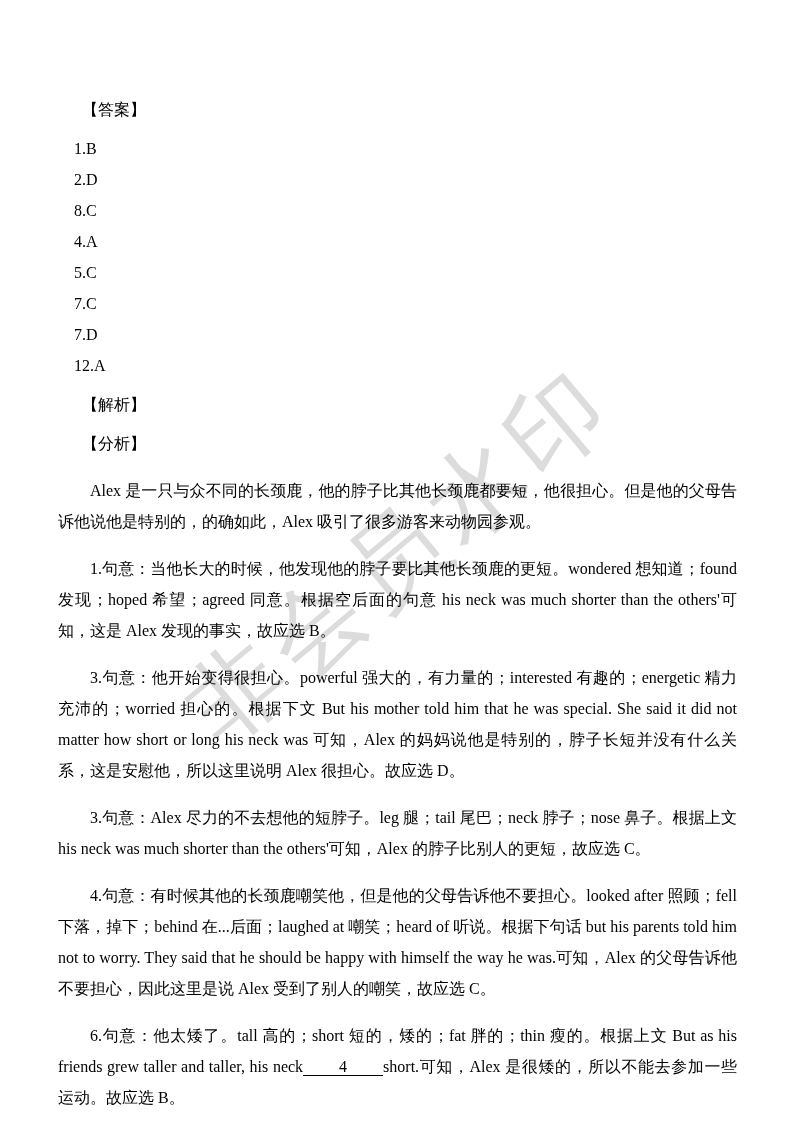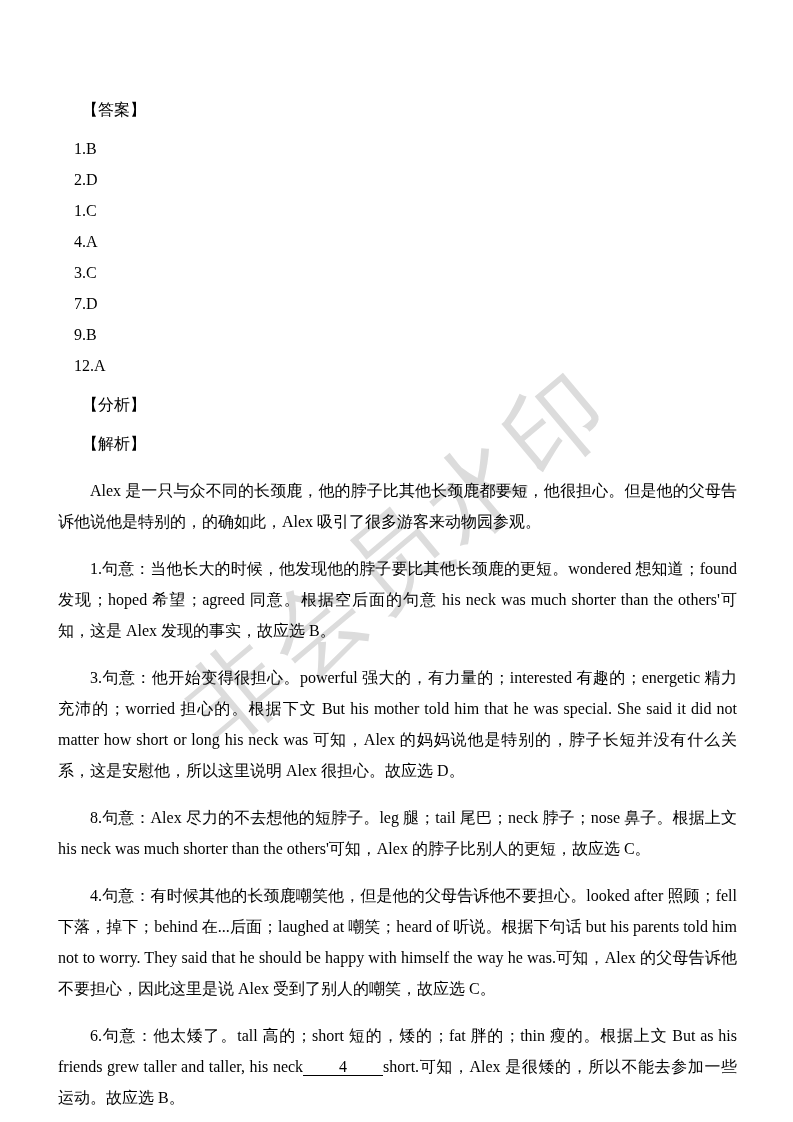--- a/index.html
+++ b/index.html
@@ -60,31 +60,31 @@
 </head>
 <body>
 
 <div class="page">
   <div class="watermark" style="color: rgb(220, 220, 220);">非会员水印</div>
   <div class="doc">
     <p class="title">【答案】</p>
     <div id="answer-list">
         <div class="answer-item">1.B</div>
         <div class="answer-item">2.D</div>
-        <div class="answer-item">1.C</div>
+        <div class="answer-item">8.C</div>
         <div class="answer-item">4.A</div>
-        <div class="answer-item">3.C</div>
+        <div class="answer-item">5.C</div>
+        <div class="answer-item">7.C</div>
         <div class="answer-item">7.D</div>
-        <div class="answer-item">9.B</div>
         <div class="answer-item">12.A</div>
       </div>
+    <p class="title">【解析】</p>
     <p class="title">【分析】</p>
-    <p class="title">【解析】</p>
     <div id="analysis-paragraphs">
         <p class="para"><span class="run">Alex 是一只与众不同的长颈鹿，他的脖子比其他长颈鹿都要短，他很担心。但是他的父母告诉他说他是特别的，的确如此，Alex 吸引了很多游客来动物园参观。</span></p>
         <p class="para"><span class="run">1.句意：当他长大的时候，他发现他的脖子要比其他长颈鹿的更短。wondered 想知道；found 发现；hoped 希望；agreed 同意。根据空后面的句意 his neck was much shorter than the others'可知，这是 Alex 发现的事实，故应选 B。</span></p>
         <p class="para"><span class="run">3.句意：他开始变得很担心。powerful 强大的，有力量的；interested 有趣的；energetic 精力充沛的；worried 担心的。根据下文 But his mother told him that he was special. She said it did not matter how short or long his neck was 可知，Alex 的妈妈说他是特别的，脖子长短并没有什么关系，这是安慰他，所以这里说明 Alex 很担心。故应选 D。</span></p>
-        <p class="para"><span class="run">8.句意：Alex 尽力的不去想他的短脖子。leg 腿；tail 尾巴；neck 脖子；nose 鼻子。根据上文 his neck was much shorter than the others'可知，Alex 的脖子比别人的更短，故应选 C。</span></p>
+        <p class="para"><span class="run">3.句意：Alex 尽力的不去想他的短脖子。leg 腿；tail 尾巴；neck 脖子；nose 鼻子。根据上文 his neck was much shorter than the others'可知，Alex 的脖子比别人的更短，故应选 C。</span></p>
         <p class="para"><span class="run">4.句意：有时候其他的长颈鹿嘲笑他，但是他的父母告诉他不要担心。looked after 照顾；fell 下落，掉下；behind 在...后面；laughed at 嘲笑；heard of 听说。根据下句话 but his parents told him not to worry. They said that he should be happy with himself the way he was.可知，Alex 的父母告诉他不要担心，因此这里是说 Alex 受到了别人的嘲笑，故应选 C。</span></p>
         <p class="para"><span class="run">6.句意：他太矮了。tall 高的；short 短的，矮的；fat 胖的；thin 瘦的。根据上文 But as his friends grew taller and taller, his neck</span><span class="blank">4</span><span class="run">short.可知，Alex 是很矮的，所以不能去参加一些运动。故应选 B。</span></p>
       </div>
   </div>
 </div>
 
 </body></html>

